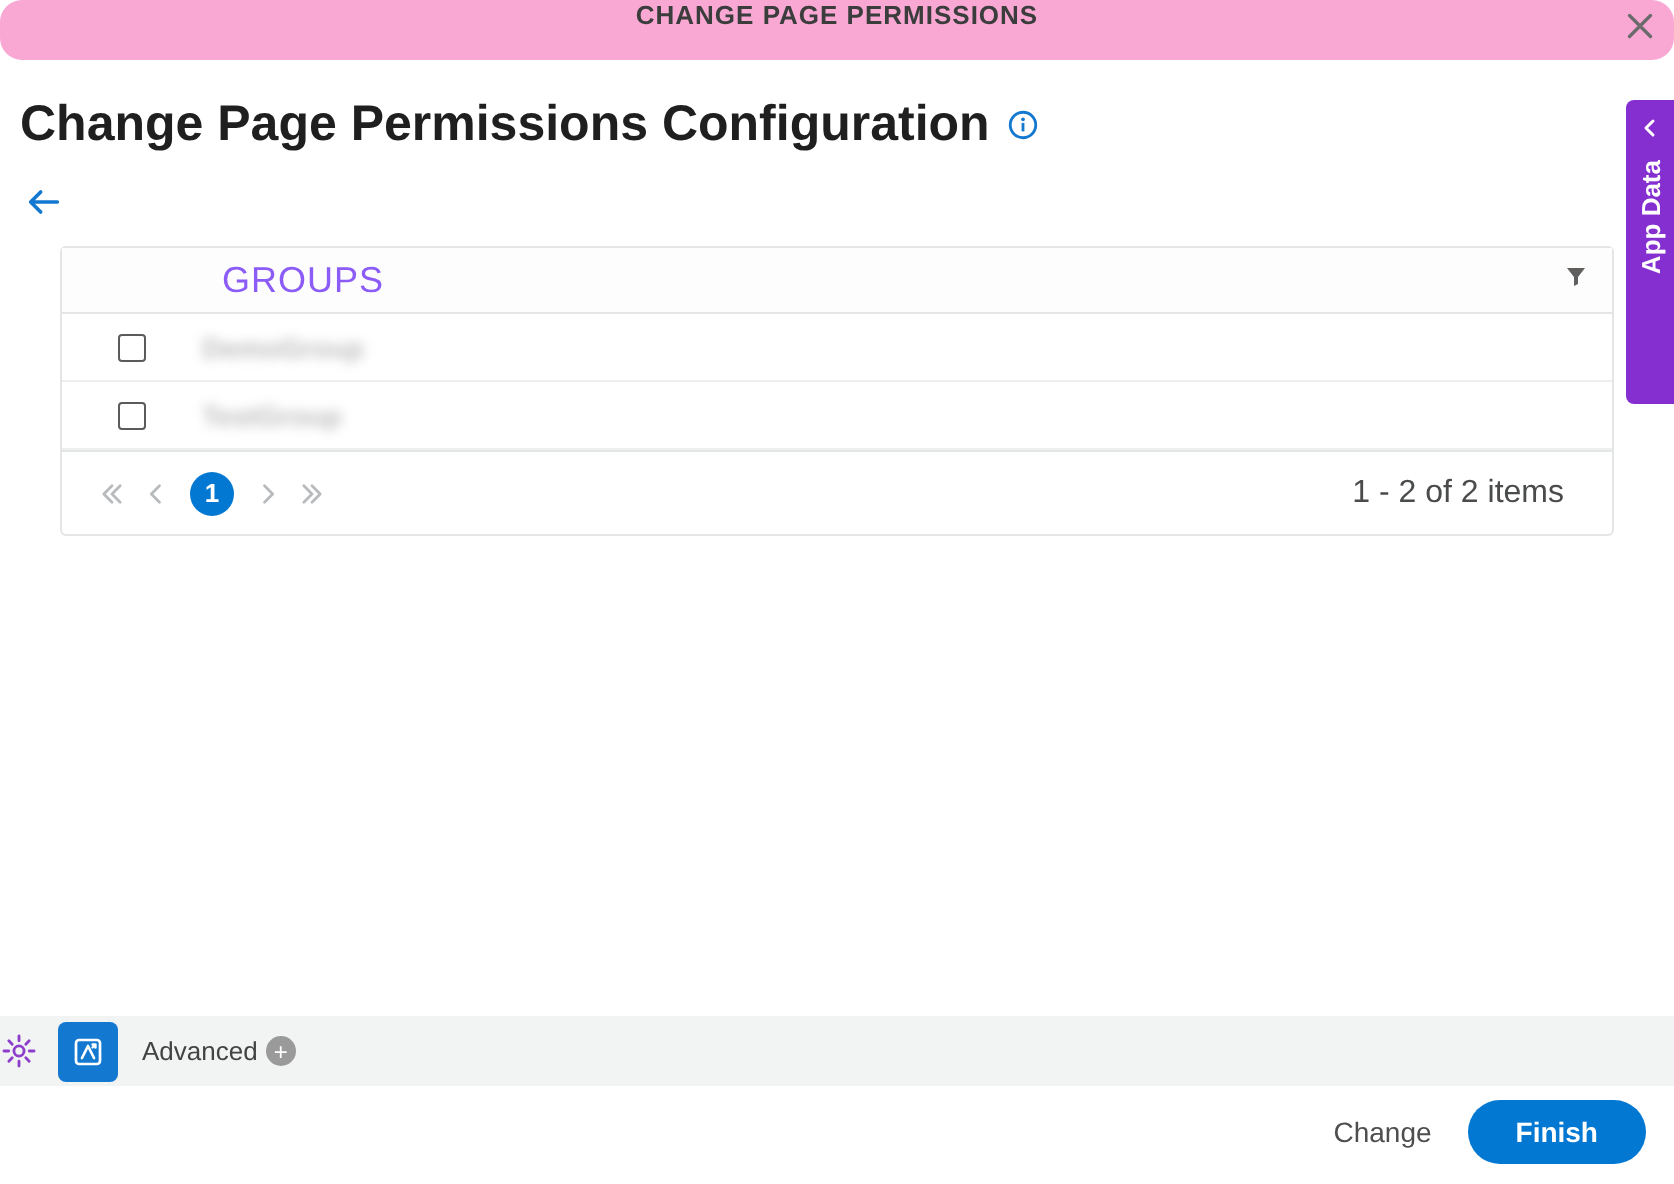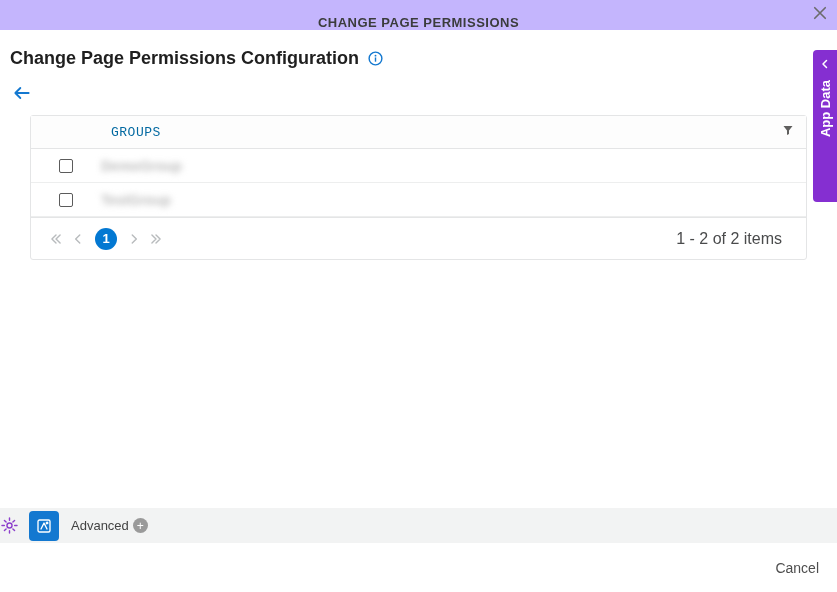--- a/index.html
+++ b/index.html
@@ -1,34 +1,34 @@
 <!DOCTYPE html>
 <html><head>
 <meta charset="utf-8">
 <style>
   * { box-sizing: border-box; margin: 0; padding: 0; }
   body { font-family: Arial, Helvetica, sans-serif; width: 837px; height: 592px; background: #fff; position: relative; overflow: hidden; }
 
-  .top-bar { height: 30px; background: #c4b5fd; display: flex; align-items: flex-end; justify-content: center; position: relative; }
+  .top-bar { height: 30px; background: #f9a8d4; display: flex; align-items: flex-start; justify-content: center; position: relative; border-radius: 11px; }
   .top-bar-title { font-size: 13px; color: #3b3c3c; letter-spacing: 0.5px; font-weight: 600; }
   .close-btn { position: absolute; right: 8px; top: 4px; cursor: pointer; color: #6b6b6b; }
   .close-btn svg { width: 18px; height: 18px; }
 
   .page-title-row { display: flex; align-items: center; padding: 18px 10px 10px 10px; gap: 8px; }
-  .page-title { font-size: 18px; font-weight: 700; color: #1f1f1f; }
+  .page-title { font-size: 25px; font-weight: 700; color: #1f1f1f; }
   .info-icon { color: #1378d0; display: inline-flex; align-items: center; justify-content: center; }
   .info-icon svg { width: 17px; height: 17px; }
 
   .back-arrow { padding: 4px 12px 12px 12px; color: #1378d0; cursor: pointer; display: inline-flex; }
   .back-arrow svg { width: 20px; height: 20px; }
 
   .table-wrap { margin: 0 30px; border: 1px solid #e4e5e6; border-radius: 3px; background: #fff; }
   .table-header { display: flex; align-items: center; height: 33px; border-bottom: 1px solid #e4e5e6; position: relative; background: #fdfdfd; }
   .th-checkbox { width: 70px; }
-  .th-groups { font-size: 13px; color: #0369a1; letter-spacing: 0.5px; font-weight: 500; padding-left: 10px; font-family: Liberation Mono, monospace; }
+  .th-groups { font-size: 18px; color: #8b5cf6; letter-spacing: 0.5px; font-weight: 500; padding-left: 10px; }
   .filter-icon { position: absolute; right: 12px; color: #605f5e; }
   .filter-icon svg { width: 12px; height: 14px; }
 
   .row { display: flex; align-items: center; height: 34px; border-bottom: 1px solid #edeeee; }
   .row:last-child { border-bottom: 0; }
   .cell-checkbox { width: 70px; display: flex; justify-content: center; }
   .cell-checkbox .cb { width: 14px; height: 14px; border: 1px solid #5b5b5b; border-radius: 2px; background: #fff; cursor: pointer; }
   .cell-name { color: #bdbdbd; filter: blur(3px); font-size: 14px; font-weight: 600; }
 
   .pager { display: flex; align-items: center; height: 42px; padding: 0 14px; border-top: 1px solid #e4e5e6; }
@@ -161,17 +161,18 @@
     </svg>
   </span>
   <span class="advanced-label">
     <span>Advanced</span>
     <span class="plus-circle">+</span>
   </span>
 </div>
 
 
 <div class="footer-buttons">
-  <span class="btn-cancel">Cancel</span>
+  <span class="btn-cancel">Change</span>
+  <button class="btn-finish">Finish</button>
 </div>
 
 
 
 
 </body></html>

